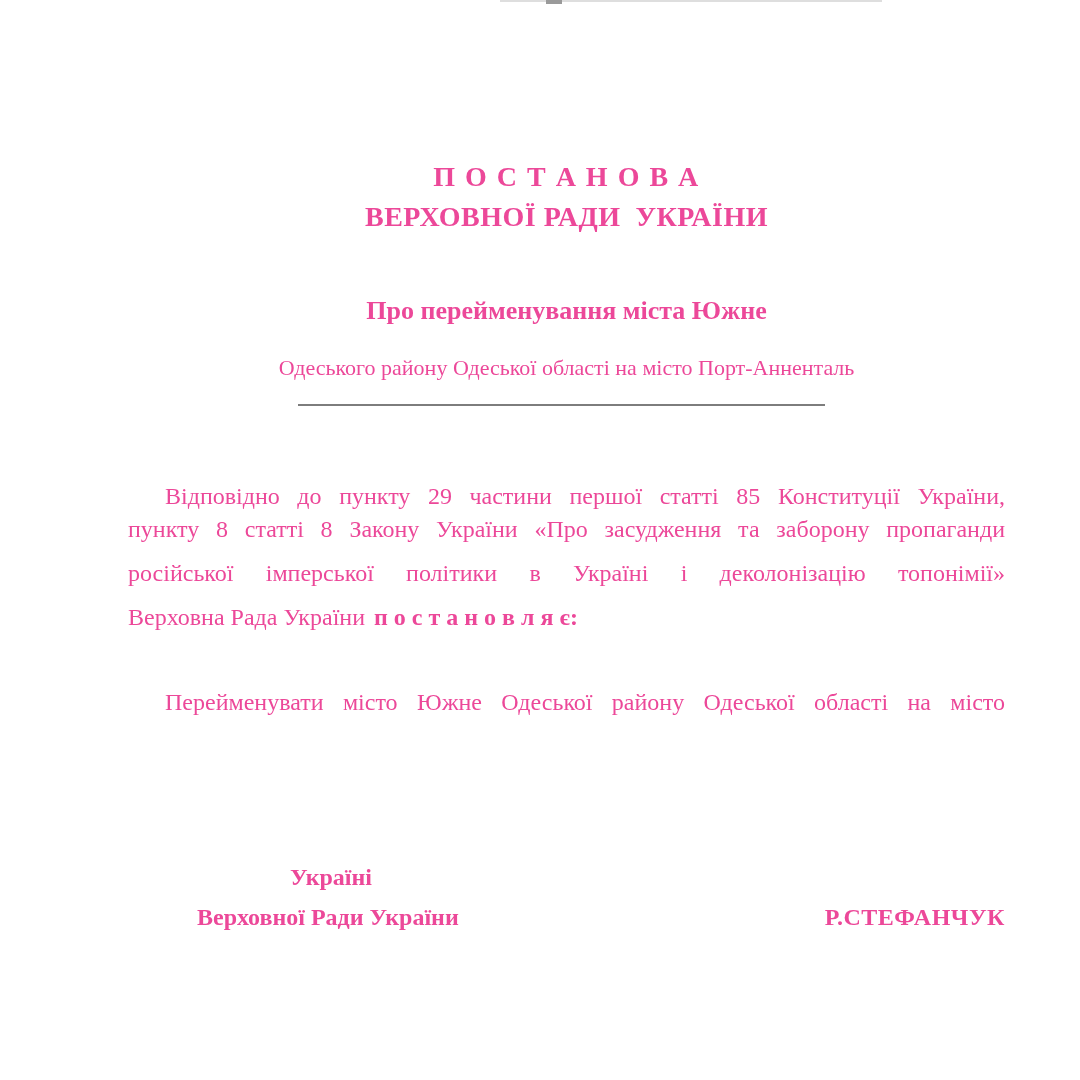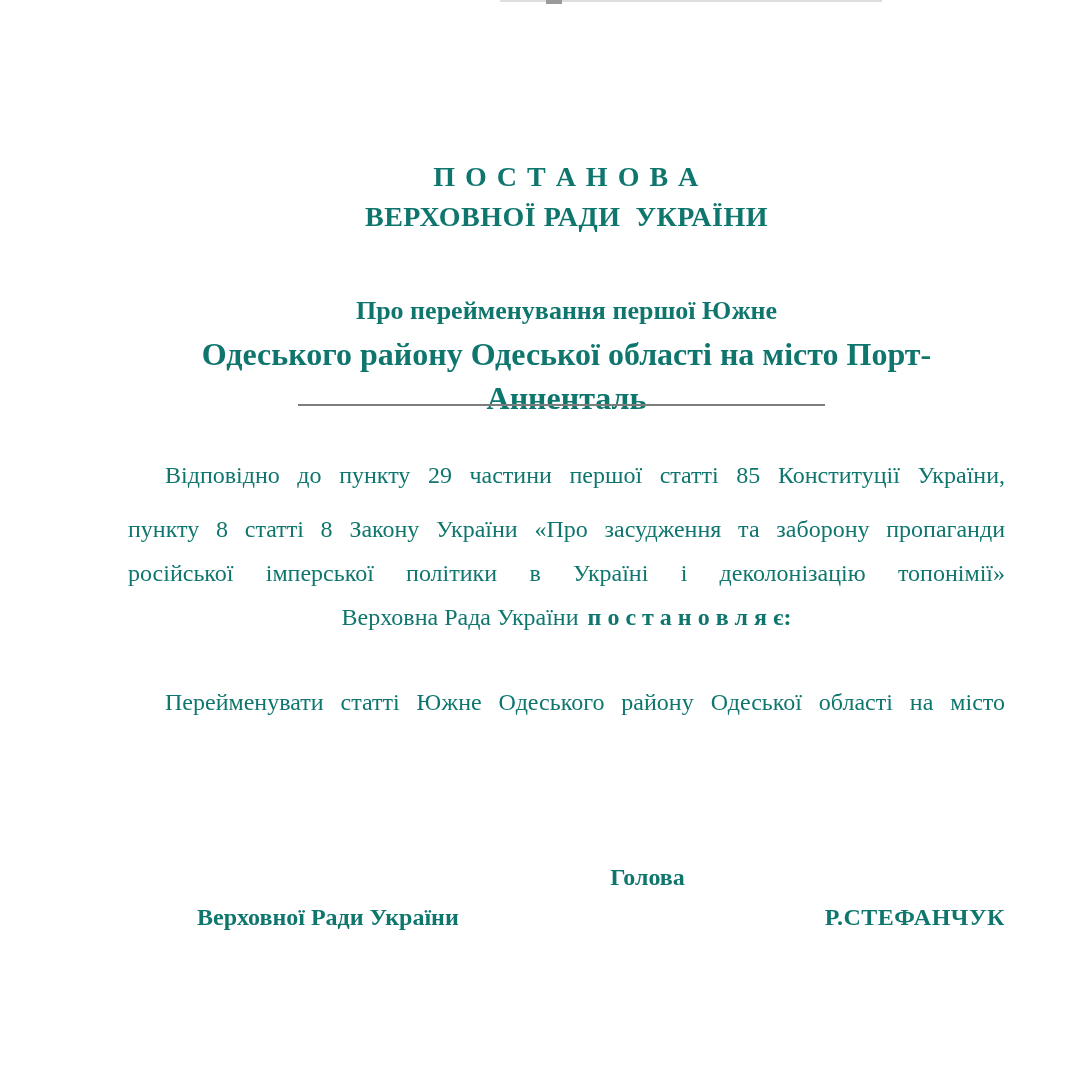--- a/index.html
+++ b/index.html
@@ -7,21 +7,21 @@
     padding: 0;
     background: #ffffff;
   }
   .page {
     position: relative;
     width: 1080px;
     height: 1080px;
     background: #ffffff;
     overflow: hidden;
     font-family: "Liberation Serif", "DejaVu Serif", serif;
-    color: #0f766e;
+    color: #ec4899;
   }
   
   .remnant-streak {
     position: absolute;
     top: 0;
     left: 500px;
     width: 382px;
     height: 2px;
     background: #dedede;
   }
@@ -41,21 +41,20 @@
     width: 877px;
     height: 1080px;
   }
   .line {
     position: absolute;
     left: 0;
     width: 877px;
     line-height: 44px;
     font-size: 24px;
     white-space: normal;
-    text-align: center;
   }
   .center { text-align: center; }
   .just {
     text-align: justify;
     text-align-last: justify;
   }
   .indent { text-indent: 37px; }
   .title-1 {
     top: 155px;
     font-size: 28px;
@@ -64,30 +63,30 @@
     white-space: pre-wrap;
   }
   .title-2 {
     top: 195px;
     font-size: 28px;
     font-weight: bold;
     letter-spacing: 0.5px;
     white-space: pre-wrap;
   }
   .subject-1 { top: 289px; font-size: 26px; font-weight: bold; }
-  .subject-2 { top: 332px; font-size: 32px; font-weight: bold; }
+  .subject-2 { top: 346px; font-size: 22px; font-weight: normal; }
   .divider {
     position: absolute;
     top: 404px;
     left: 170px;
     width: 527px;
     height: 2px;
     background: #7d7d7d;
   }
-  .p1-l1 { top: 453px; }
+  .p1-l1 { top: 474px; }
   .p1-l2 { top: 507px; }
   .p1-l3 { top: 551px; font-family: Liberation Serif, serif; }
   .p1-l4 { top: 595px; }
   .enacts {
     font-weight: bold;
     margin-left: 9px;
     white-space: pre-wrap;
   }
   .p2-l1 { top: 680px; }
   .p2-l2 { top: 724px; }
@@ -113,38 +112,38 @@
 
   <div class="remnant-streak"></div>
   <div class="remnant-mark"></div>
 
   <div class="content">
 
     <div class="line center title-1">П О С Т А Н О В А</div>
 
     <div class="line center title-2">ВЕРХОВНОЇ РАДИ  УКРАЇНИ</div>
 
-    <div class="line center subject-1">Про перейменування першої Южне</div>
+    <div class="line center subject-1">Про перейменування міста Южне</div>
 
     <div class="line center subject-2">Одеського району Одеської області на місто Порт-Анненталь</div>
 
     <div class="divider"></div>
 
     <div class="line just indent p1-l1">Відповідно до пункту 29 частини першої статті 85 Конституції України,</div>
 
     <div class="line just p1-l2">пункту 8 статті 8 Закону України «Про засудження та заборону пропаганди</div>
 
     <div class="line just p1-l3">російської імперської політики в Україні і деколонізацію топонімії»</div>
 
     <div class="line p1-l4"><span>Верховна Рада України</span><span class="enacts">п о с т а н о в л я є:</span></div>
 
-    <div class="line just indent p2-l1">Перейменувати статті Южне Одеського району Одеської області на місто</div>
+    <div class="line just indent p2-l1">Перейменувати місто Южне Одеської району Одеської області на місто</div>
 
 
-    <div class="line sig-role-1">Голова</div>
+    <div class="line sig-role-1">Україні</div>
 
     <div class="line sig-row">
       <span class="sig-role-2">Верховної Ради України</span>
       <span class="sig-name">Р.СТЕФАНЧУК</span>
     </div>
 
   </div>
 </div>
 
 </body></html>

